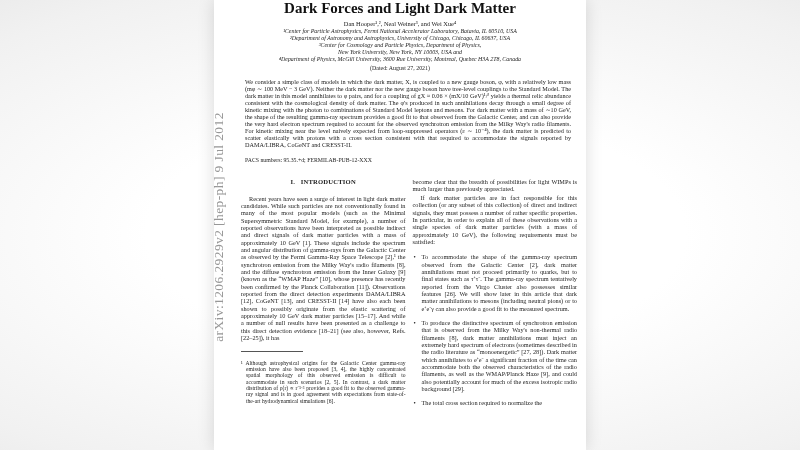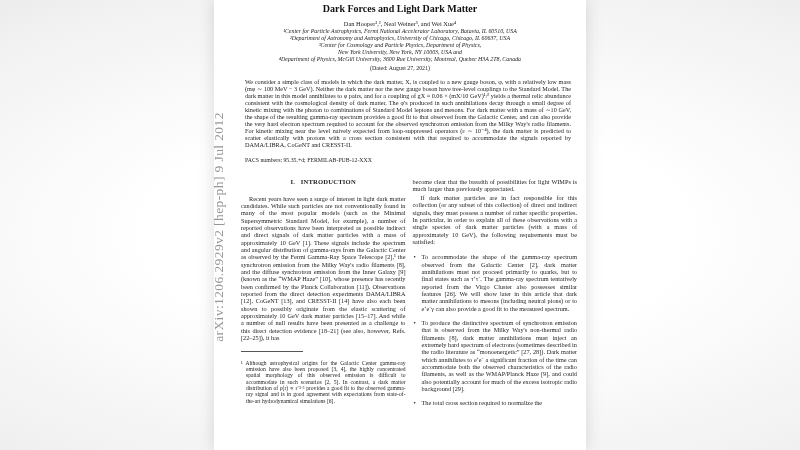--- a/index.html
+++ b/index.html
@@ -23,21 +23,21 @@
     position:absolute; left:219px; top:227px;
     transform:translate(-50%,-50%) rotate(-90deg);
     white-space:nowrap;
     font-family:"Liberation Serif", serif;
     font-size:13.5px; letter-spacing:0.4px;
     color:#979797;
     z-index:5;
   }
   .title {
     margin-top:3px;
-    text-align:center; font-weight:bold; font-size:10px; line-height:11px;
+    text-align:center; font-weight:bold; font-size:15px; line-height:11px;
     color:#111;
   }
   .authors {
     margin-top:6px; text-align:center; font-size:6.4px; line-height:7px;
   }
   .affils { margin-top:1px; }
   .affil-line {
     text-align:center; font-style:italic; font-size:5.9px; line-height:6.9px; color:#222;
   }
   .dated { margin-top:2px; text-align:center; font-size:5.9px; line-height:7px; }

